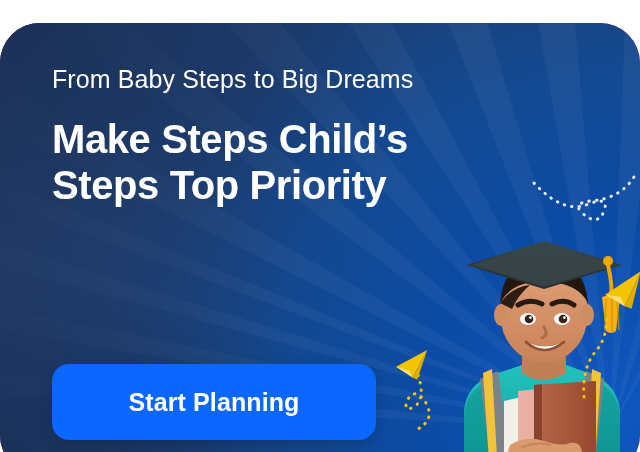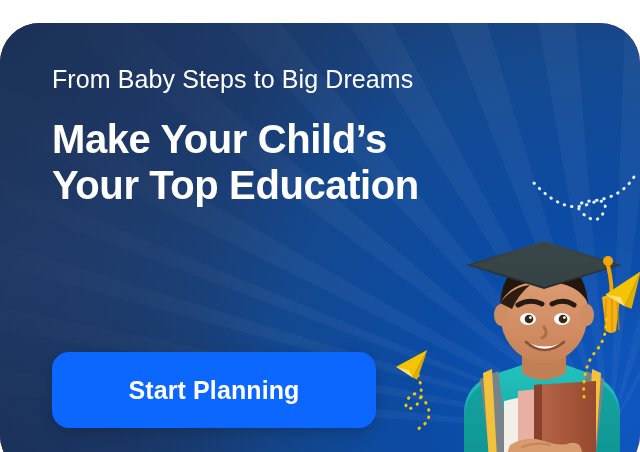--- a/index.html
+++ b/index.html
@@ -75,21 +75,21 @@
     font-weight: 700;
     color: #ffffff;
     line-height: 1.16;
     letter-spacing: -.4px;
   }
   .headline .ln { display: block; white-space: nowrap; }
 
   .cta {
     position: absolute;
     left: 52px;
-    top: 329px;
+    top: 341px;
     width: 324px;
     height: 76px;
     border: none;
     border-radius: 17px;
     background: #0b67ff;
     color: #ffffff;
     font-family: "Liberation Sans", sans-serif;
     font-size: 25px;
     font-weight: 700;
     letter-spacing: .1px;
@@ -253,20 +253,20 @@
         <path d="M0 10 L34 0 L14 24 Z" fill="#f5c400"></path>
         <path d="M34 0 L18 27 L14 24 Z" fill="#e0ad00"></path>
         <path d="M0 10 L14 24 L12 16 Z" fill="#fbe07a"></path>
       </g>
     </svg>
   </div>
 
   <div class="content">
     <p class="eyebrow">From Baby Steps to Big Dreams</p>
     <h1 class="headline">
-      <span class="ln">Make Your Child’s</span>
-      <span class="ln">Your Top Education</span>
+      <span class="ln">Make Steps Child’s</span>
+      <span class="ln">Steps Top Priority</span>
     </h1>
   </div>
 
   <button class="cta">Start Planning</button>
 
 </div>
 
 </body></html>

